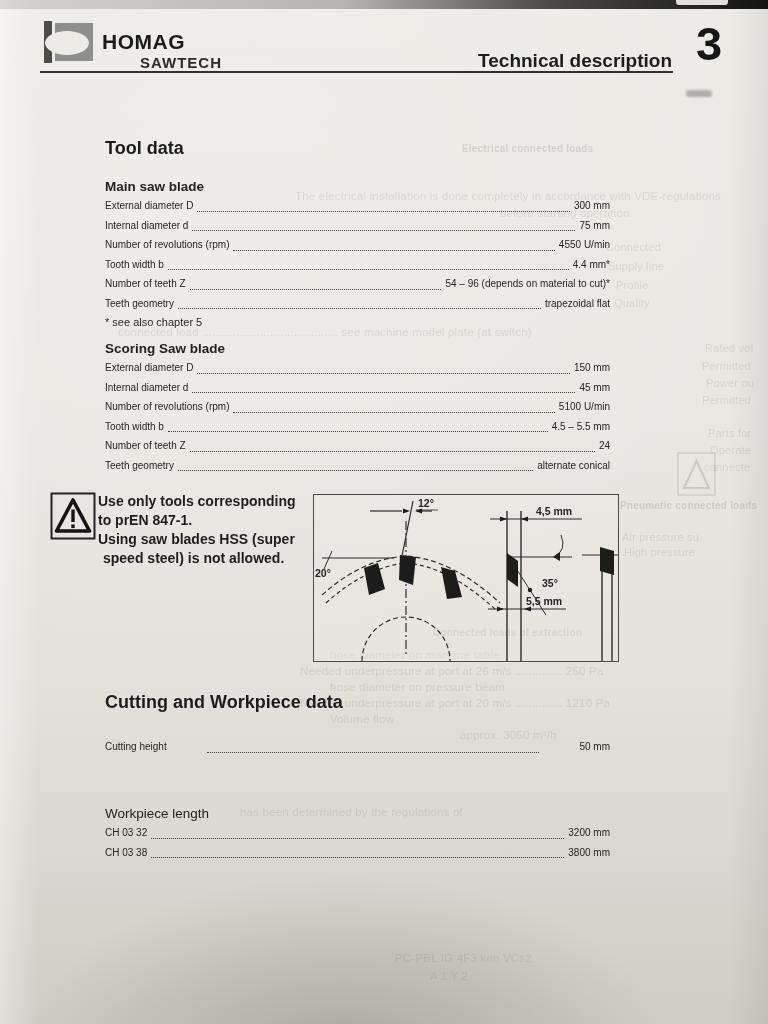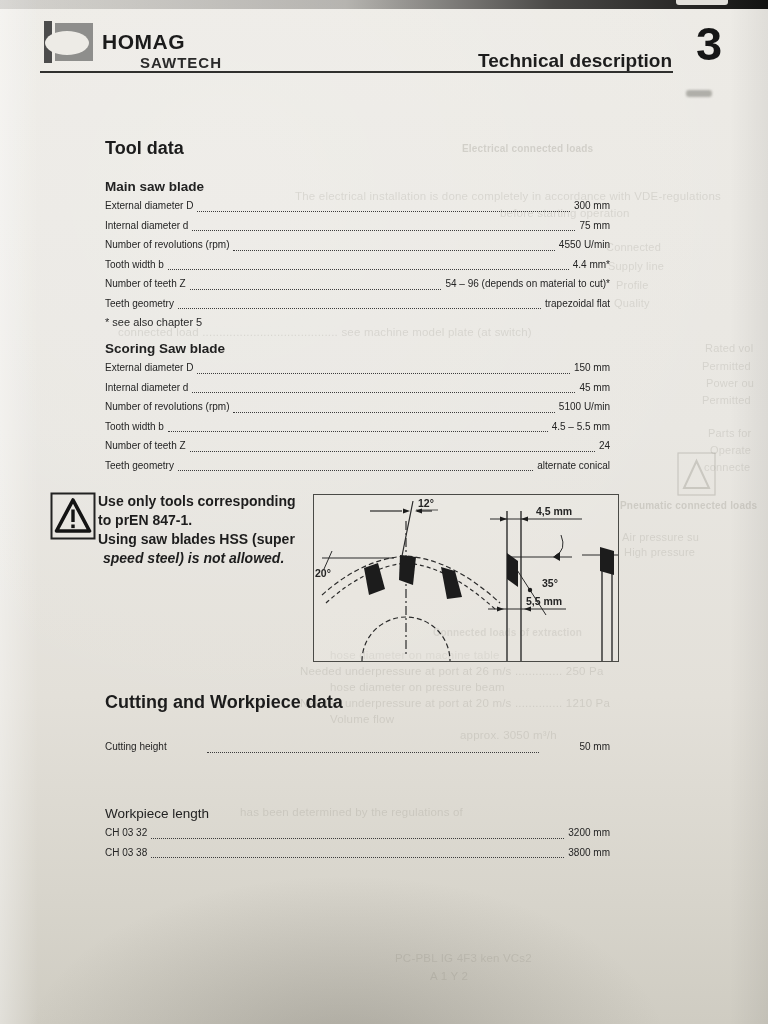--- a/index.html
+++ b/index.html
@@ -45,21 +45,21 @@
   .leader{flex:1 1 auto;min-width:8px;border-bottom:1.8px dotted #3c3c3c;margin:0 4px 4px;height:1px;align-self:flex-end;}
   .footnote{font-size:11px;margin-top:3px;color:#2a2a2a;}
   .cutting .spec-row{margin-top:24px;gap:36px;}
   .workpiece .blade-title{font-weight:normal;font-size:13.5px;margin-bottom:2px;}
 
   
   .warning{position:absolute;left:50px;top:492px;display:flex;}
   .warn-icon{width:46px;height:48px;flex:0 0 auto;}
   .warn-text{margin-left:2px;font-size:14px;font-weight:bold;line-height:19px;color:#1d1d1d;}
   .warn-text .l2{padding-left:0;}
-  .warn-text .l4{padding-left:5px;font-style:italic;}
+  .warn-text .l4{padding-left:5px;}
 
   
   .diagram{position:absolute;left:313px;top:494px;width:304px;height:166px;border:1px solid #4a4a46;background:rgba(238,236,230,.35);}
   .diagram svg{display:block;}
   .diagram text{font-size:10.5px;font-weight:bold;fill:#242424;font-family:"Liberation Sans",sans-serif;}
 
   
   .ghost{position:absolute;color:#6f6c60;opacity:.16;filter:blur(.5px);font-size:11.5px;white-space:nowrap;letter-spacing:.2px;}
   .ghost.b{font-weight:bold;font-size:10px;opacity:.21;}
   .ghost.sm{font-size:11px;}

